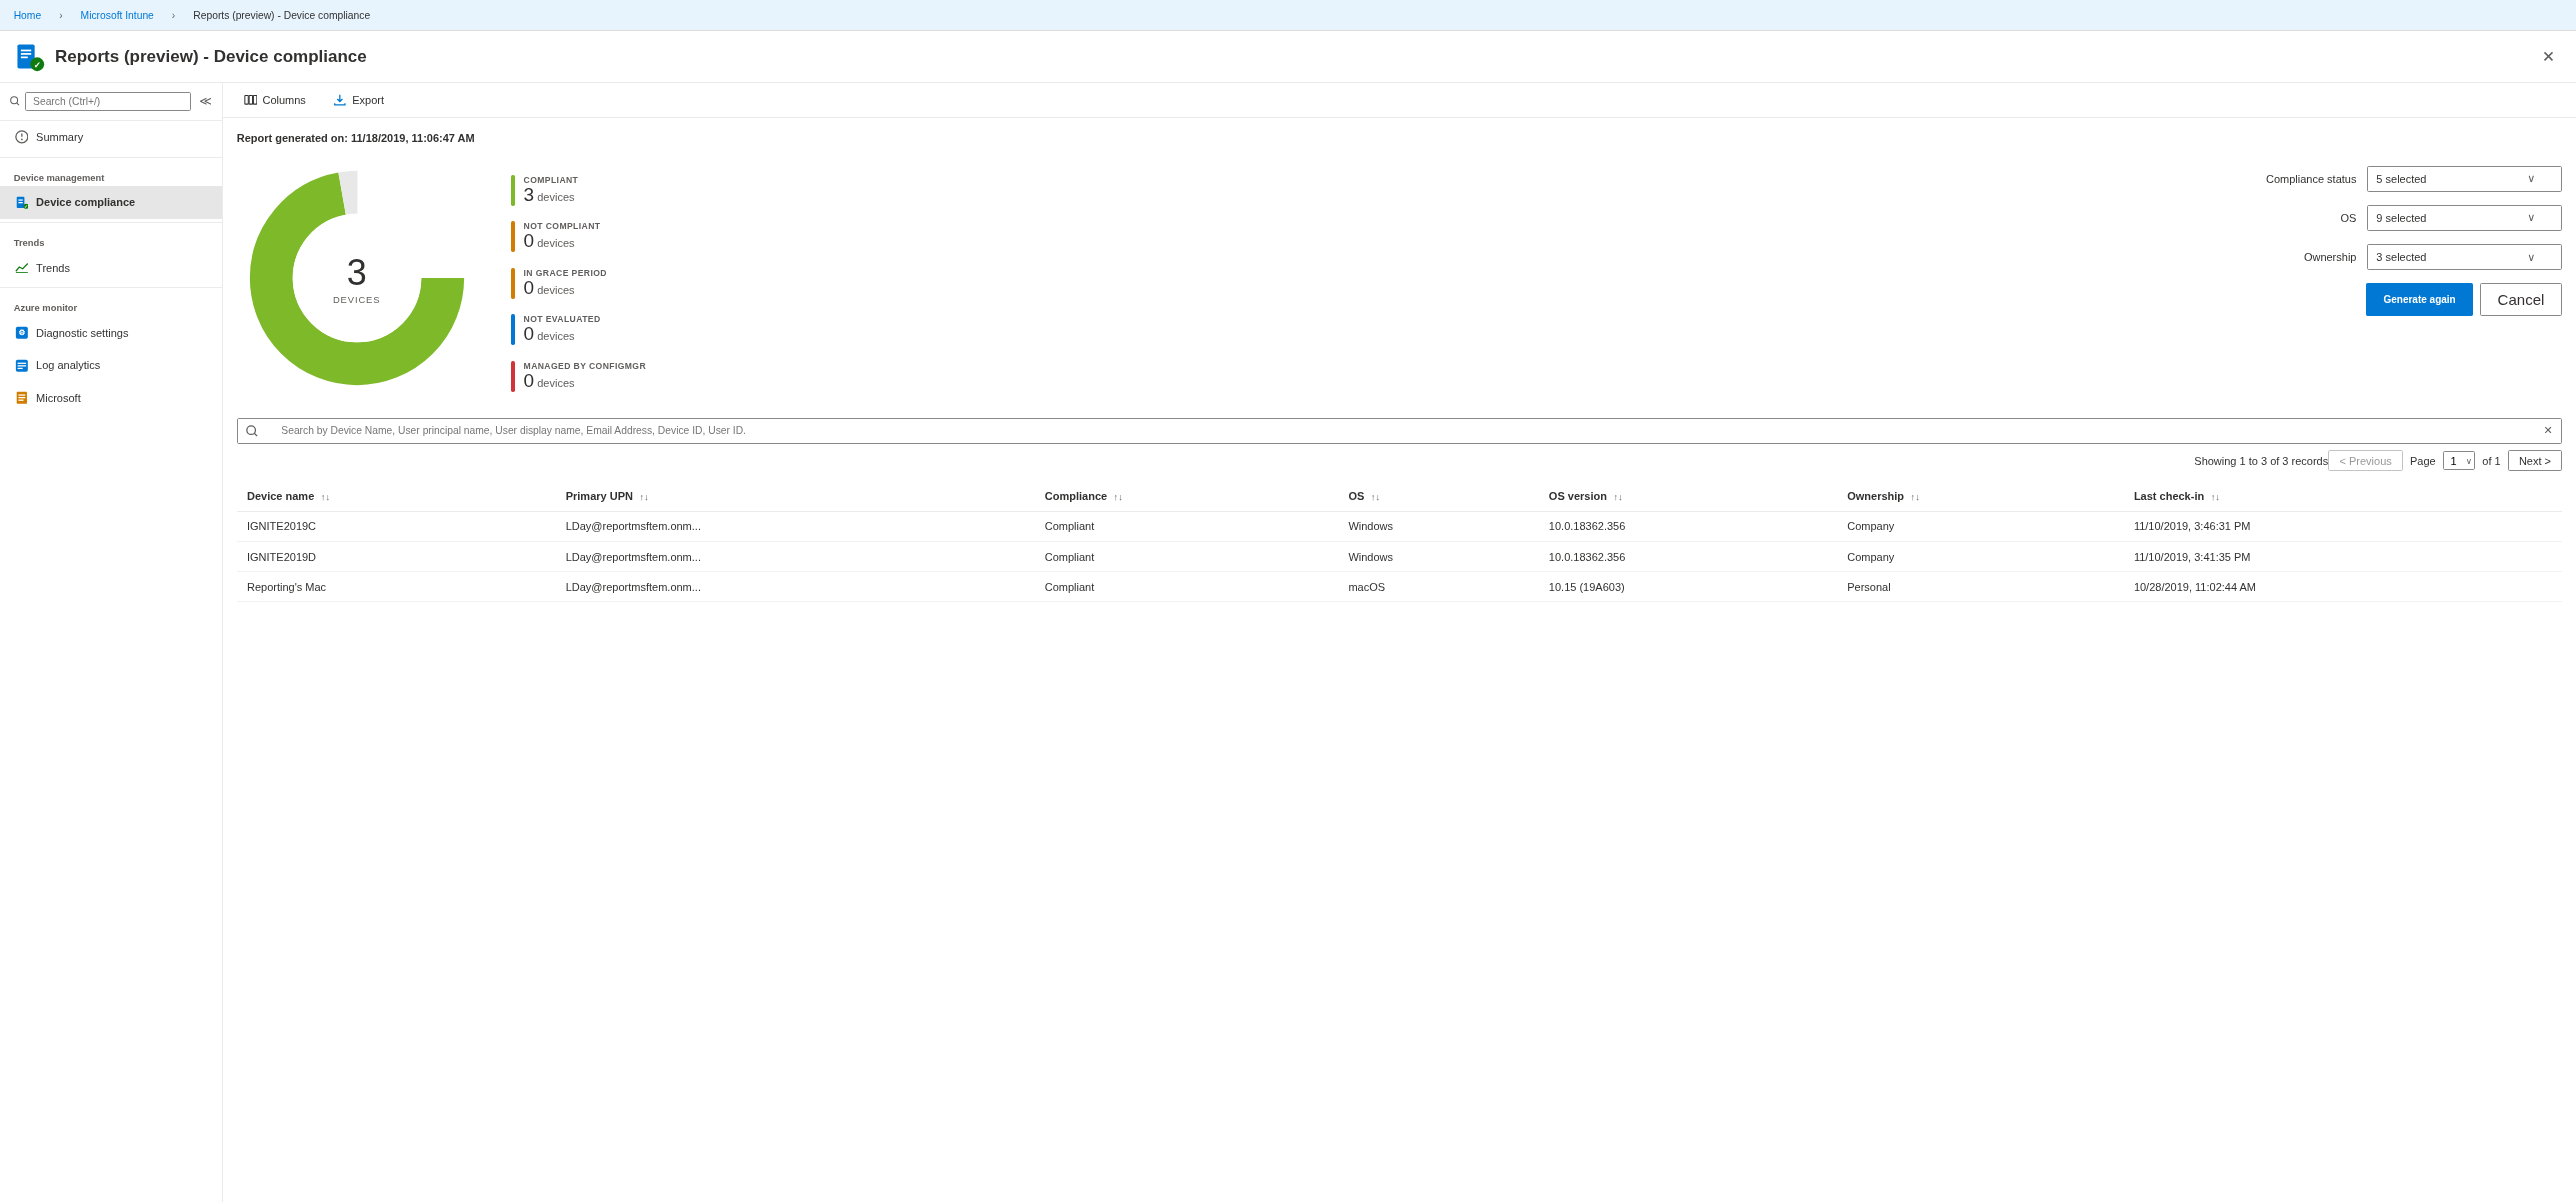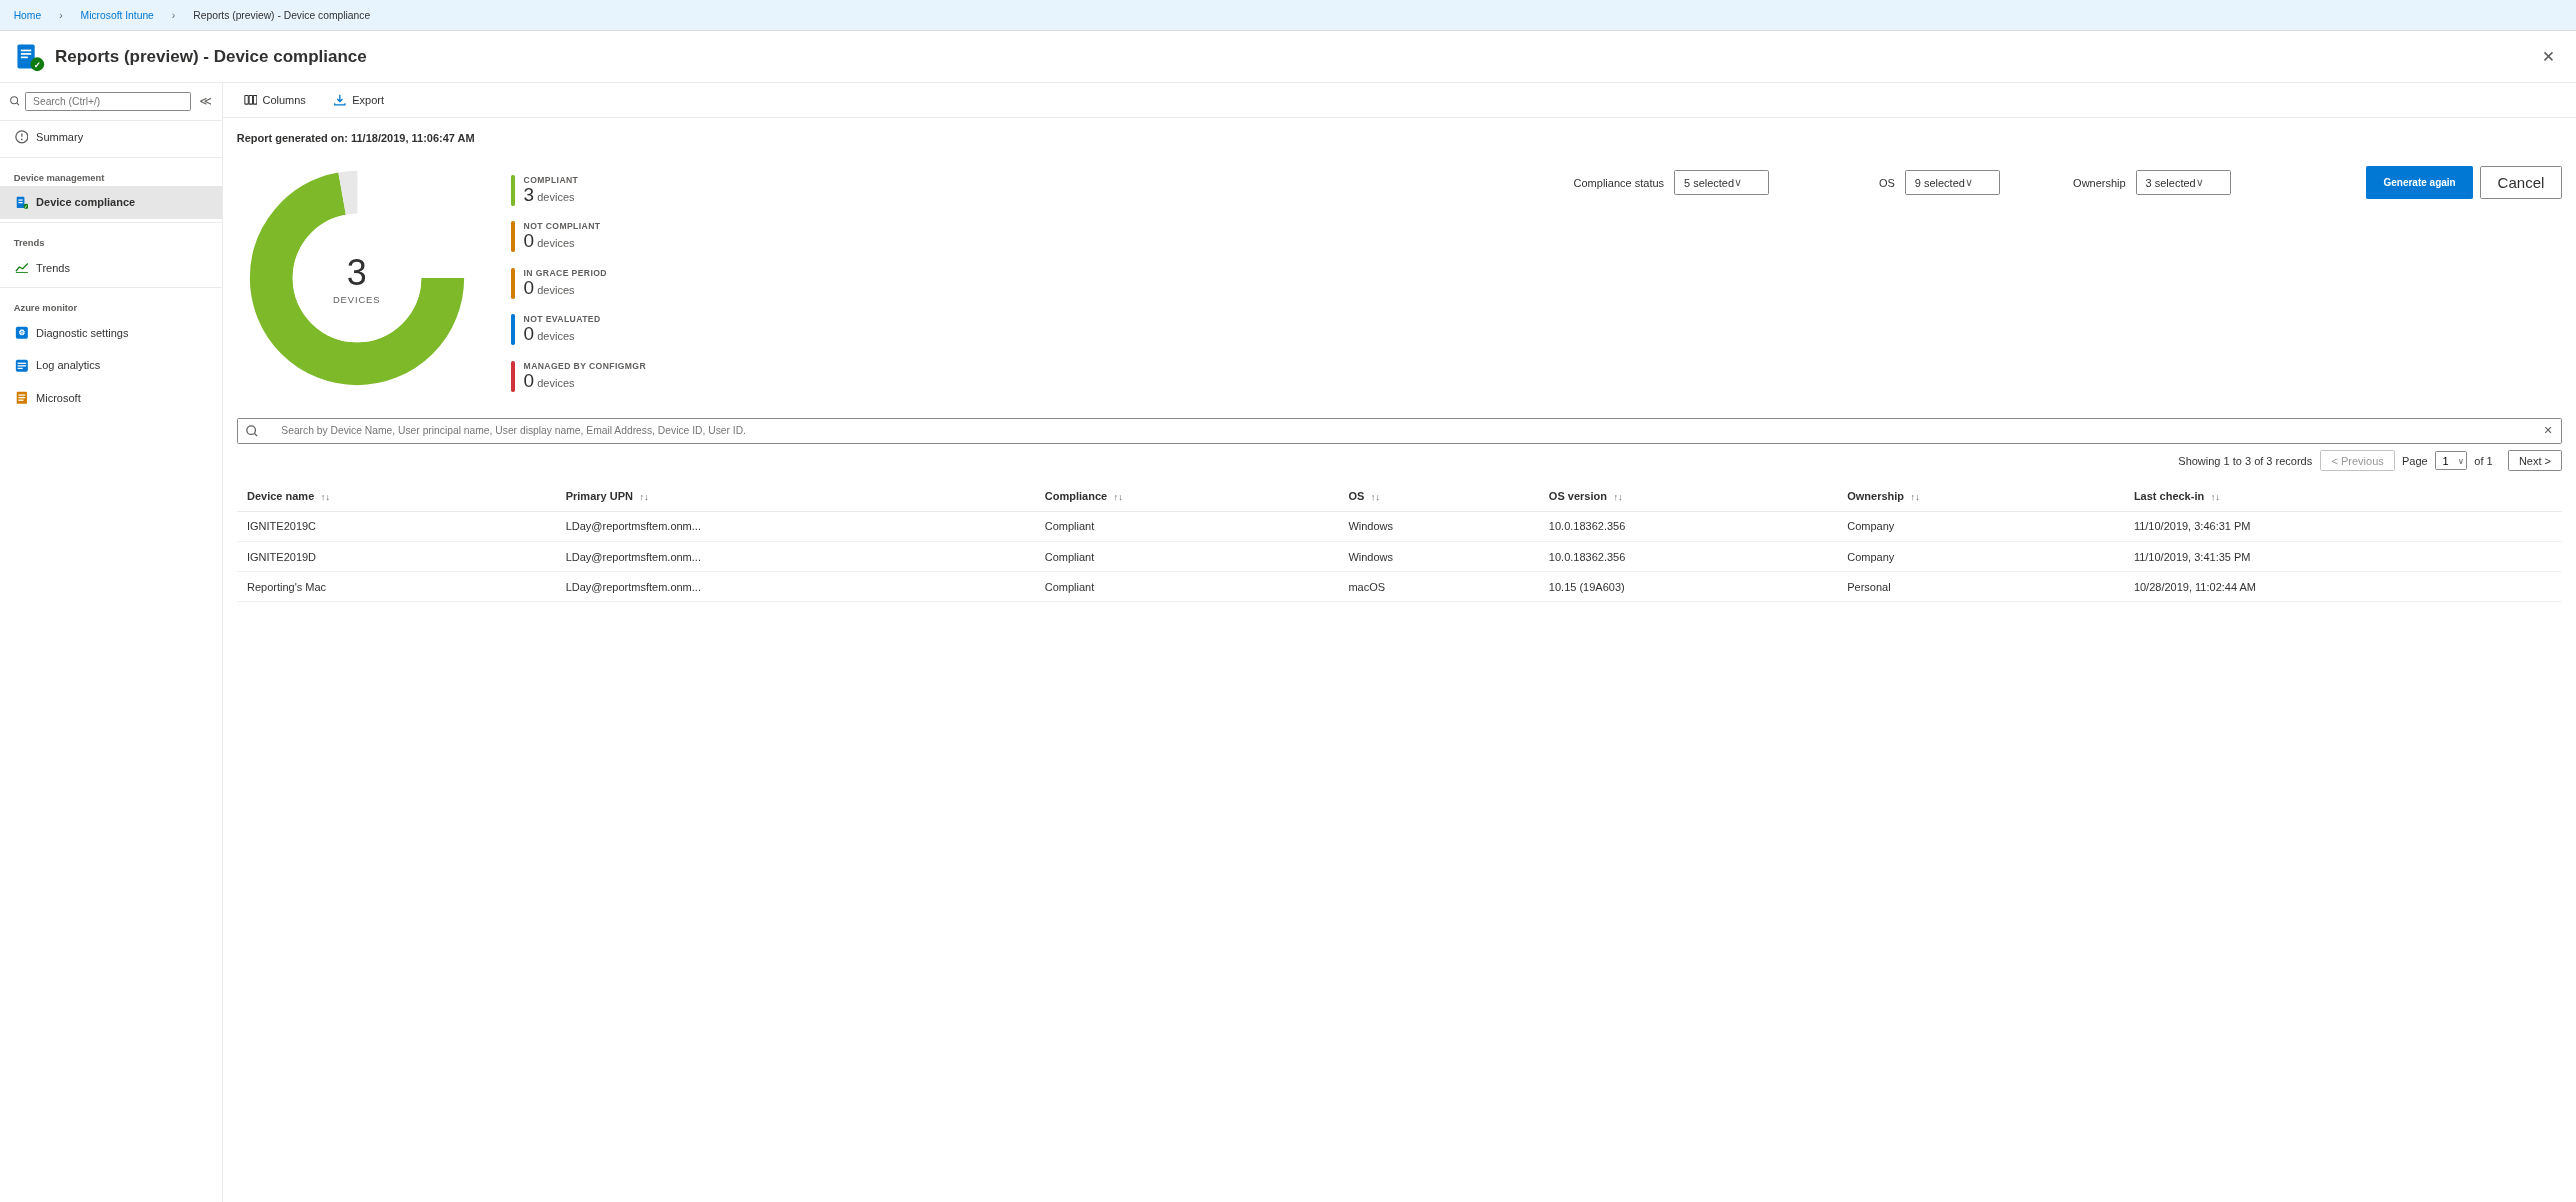--- a/index.html
+++ b/index.html
@@ -228,21 +228,21 @@
     }
     .stat-info .stat-suffix {
       font-size: 11px;
       color: #605e5c;
     }
 
     
     .filters-panel {
       margin-left: auto;
       display: flex;
-      flex-direction: row;
+      flex-direction: column;
       gap: 13.7px;
       min-width: 292px;
       padding-top: 8.6px;
     }
     .filter-row {
       display: flex;
       align-items: center;
       gap: 10.3px;
     }
     .filter-label {
@@ -325,21 +325,20 @@
       font-size: 11px;
     }
     .page-btn {
       border: 0.9px solid #8a8886;
       background: #fff;
       padding: 3.4px 10.3px;
       border-radius: 1.7px;
       cursor: pointer;
       color: #323130;
       font-size: 11px;
-      margin-left: 8px;
     }
     .page-btn:disabled { opacity: 0.5; cursor: default; }
     .page-select-wrap {
       position: relative;
       display: inline-flex;
       align-items: center;
     }
     .page-select-wrap select {
       border: 0.9px solid #8a8886;
       border-radius: 1.7px;

